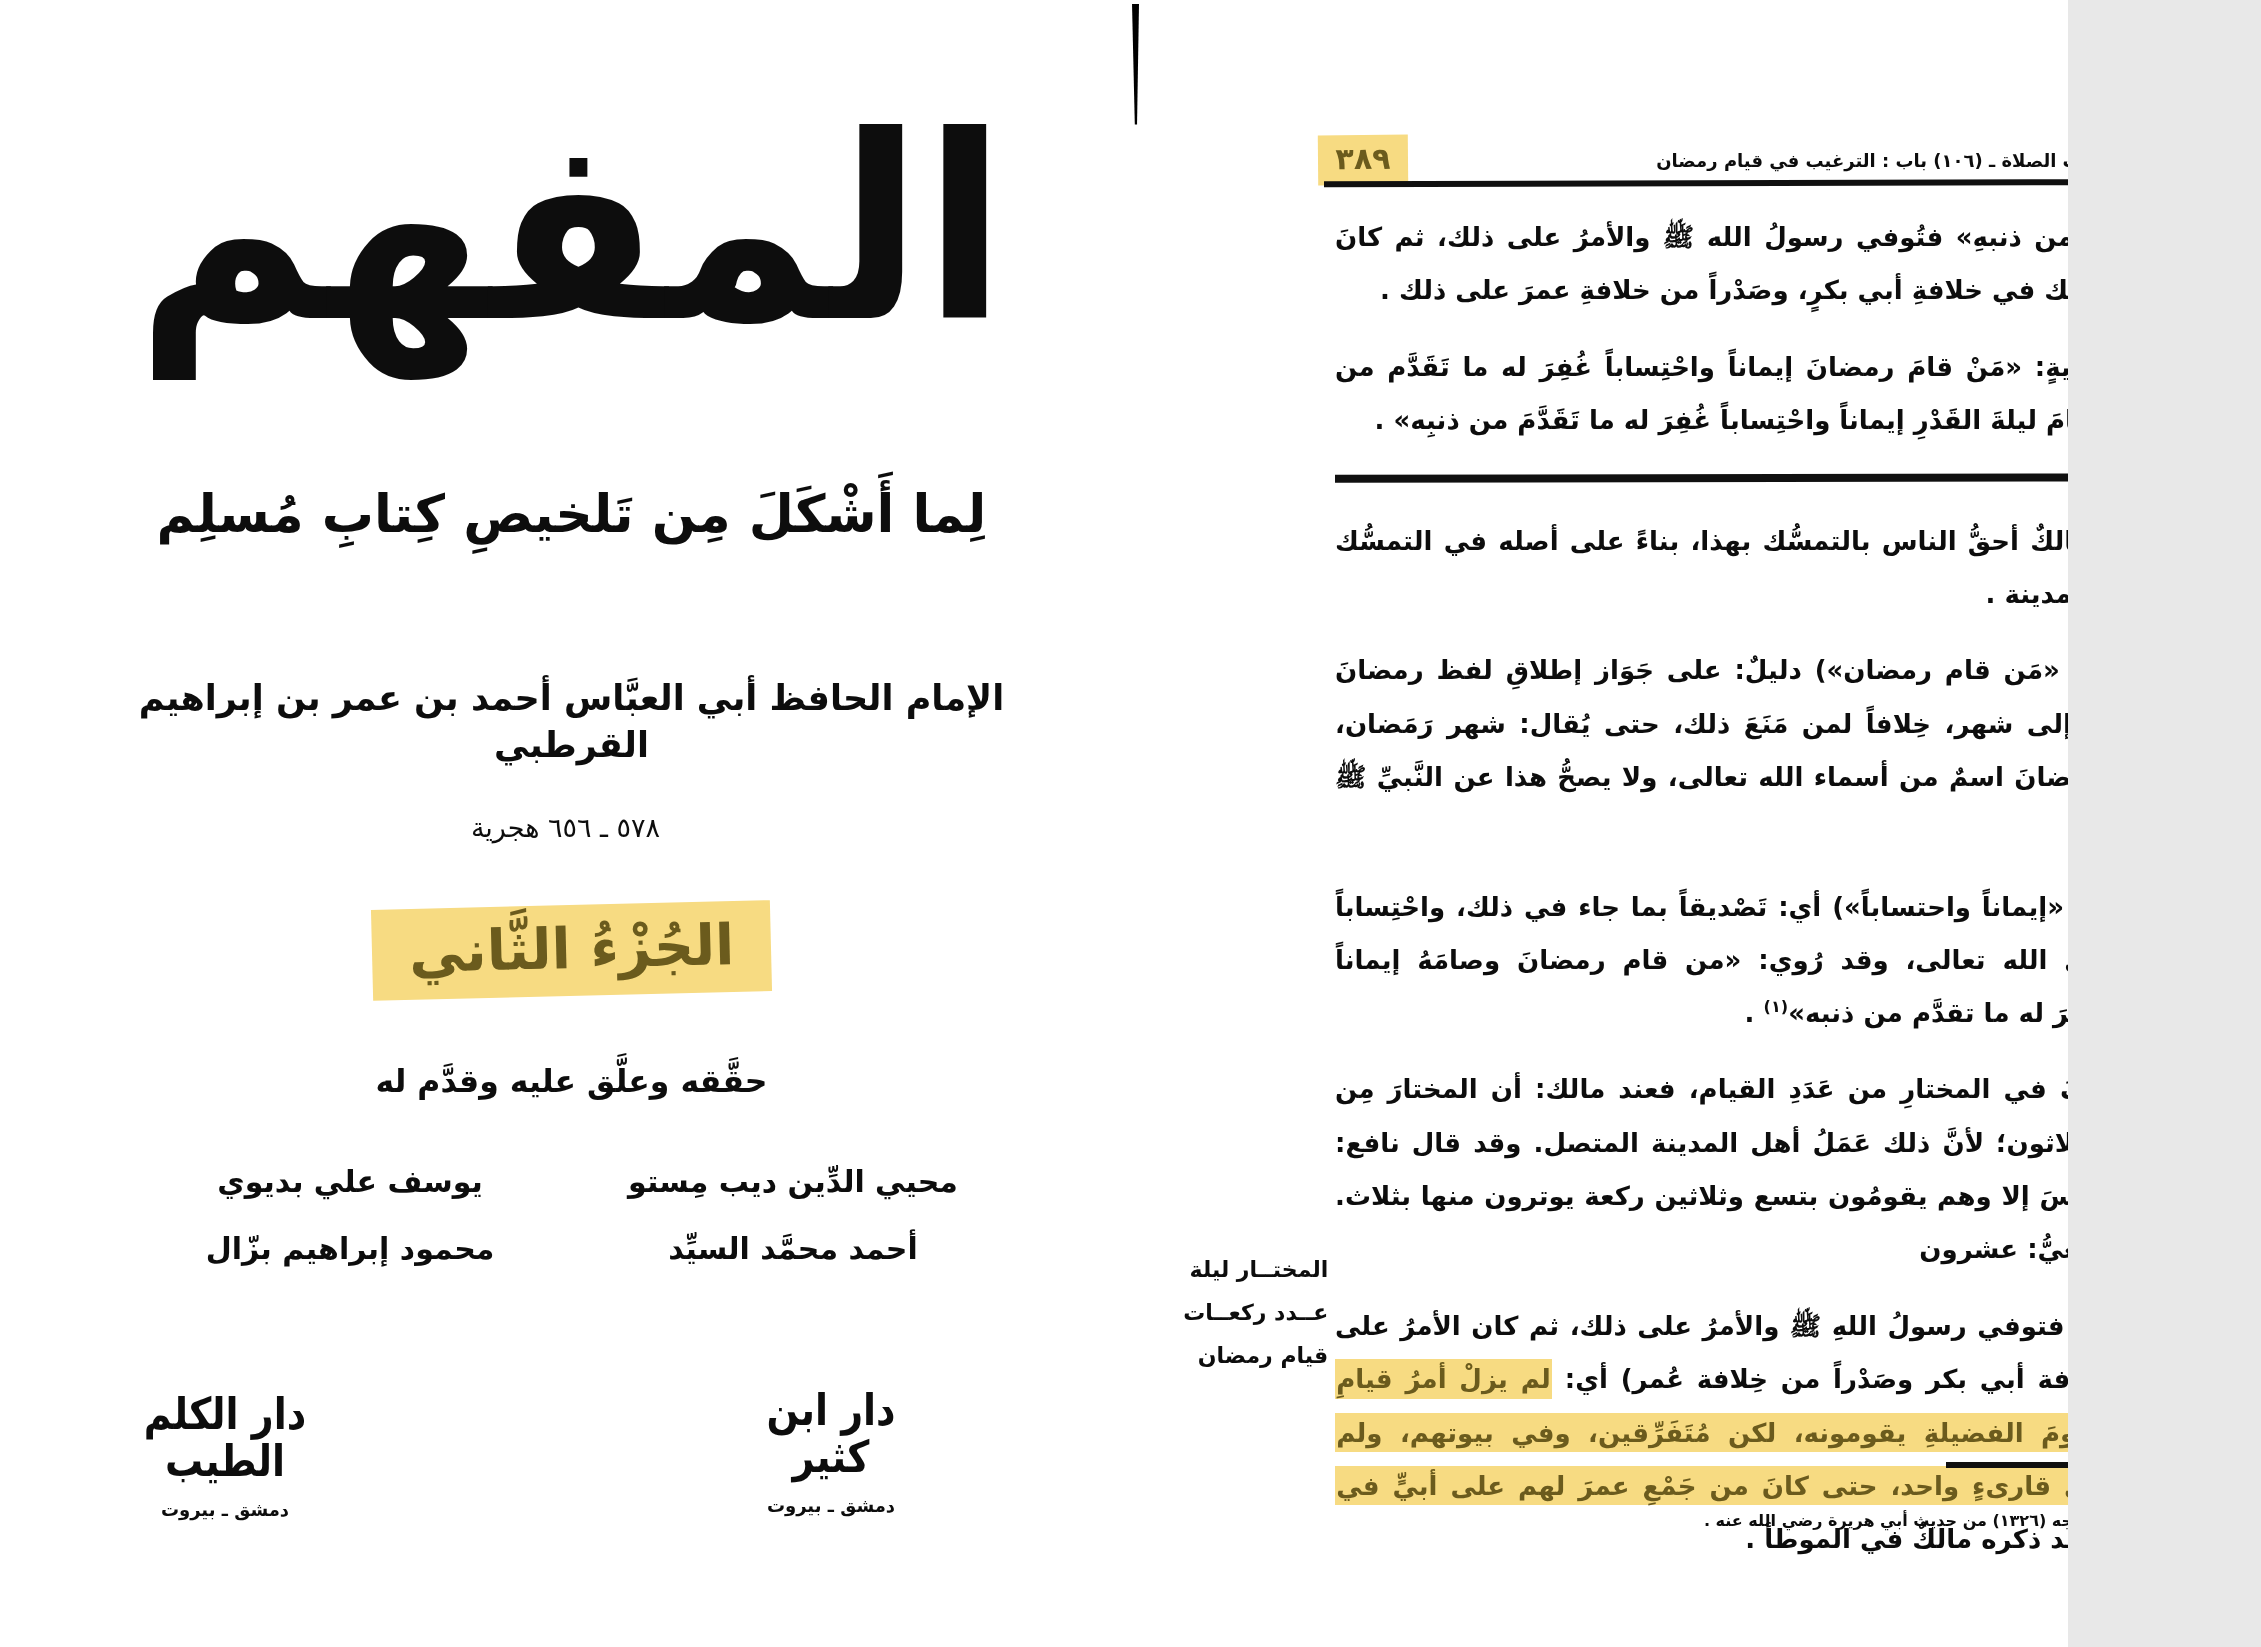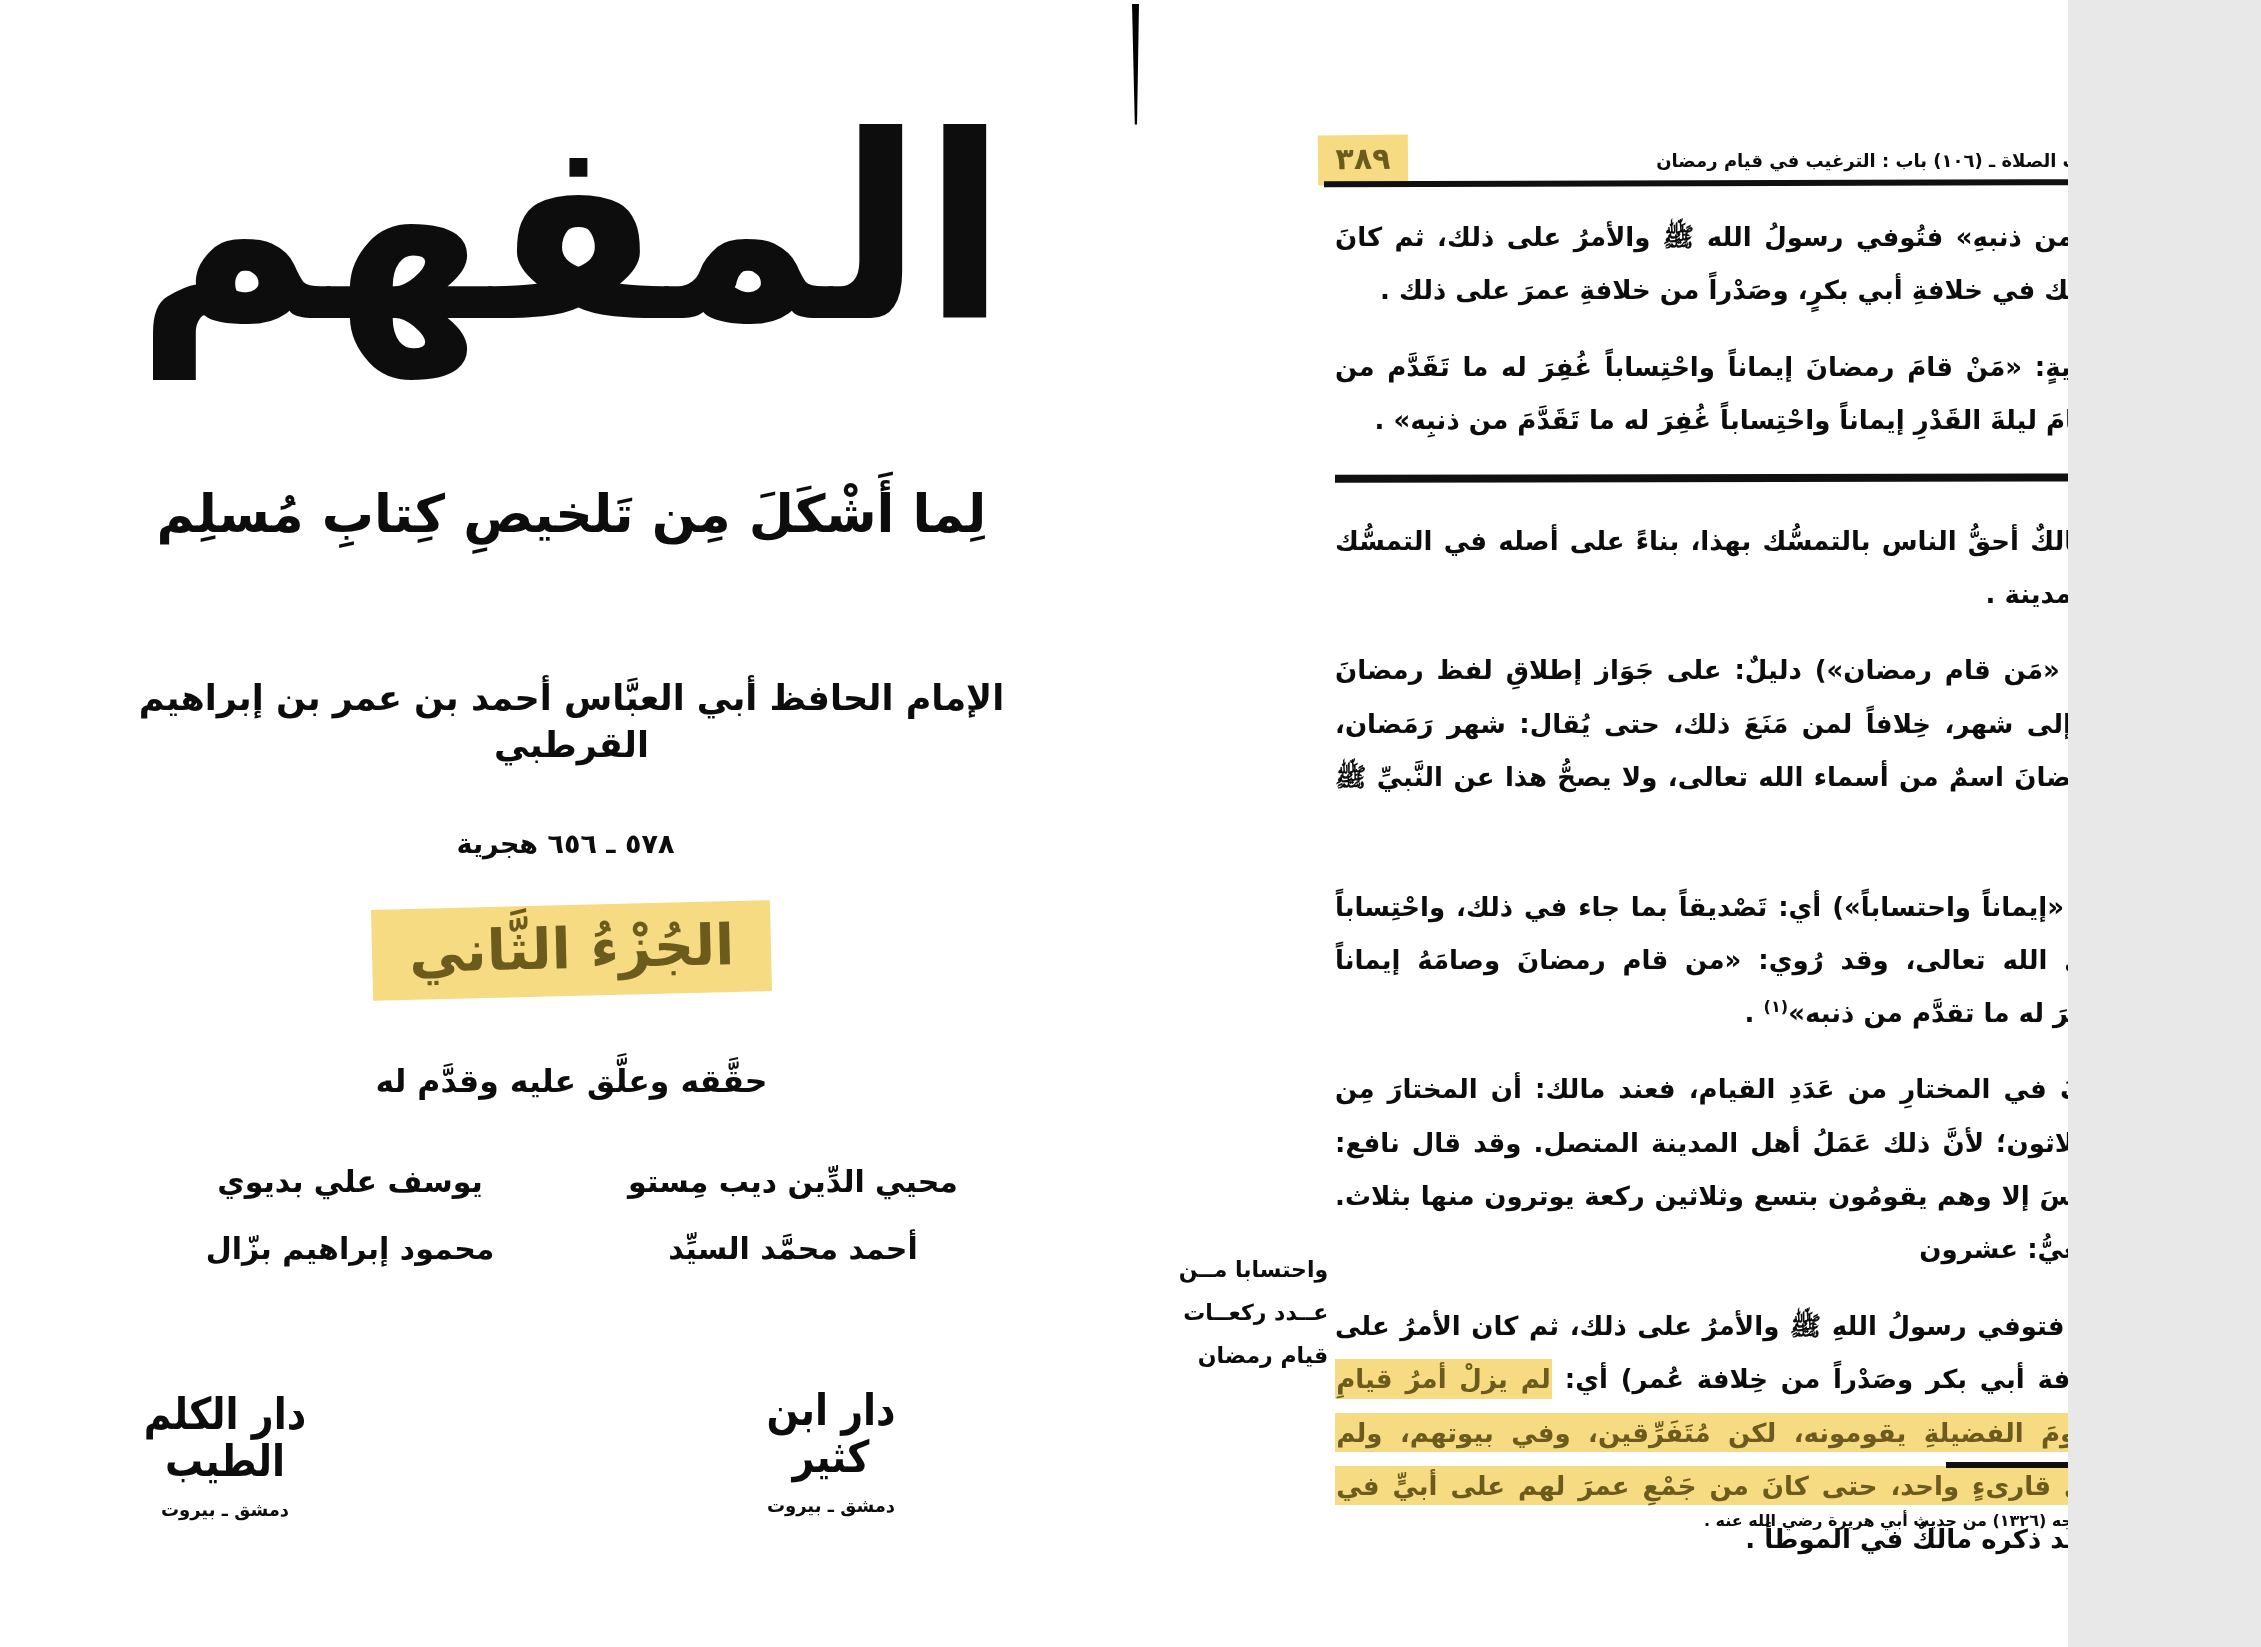--- a/index.html
+++ b/index.html
@@ -44,21 +44,21 @@
   .byline{
     position:absolute;top:611px;left:0;right:0;
     font-size:34px;font-weight:bold;
   }
   .author-line{
     position:absolute;top:675px;left:87px;right:87px;
     font-size:35px;font-weight:bold;line-height:1.35;
   }
   .dates{
     position:absolute;top:812px;left:0;right:12px;
-    font-size:27px;font-weight:bold;margin-top:16px;
+    font-size:27px;font-weight:normal;
   }
   .part-badge-wrap{
     position:absolute;top:905px;left:0;right:0;
     display:flex;justify-content:center;
   }
   .part-badge{
     display:inline-block;
     background:var(--hl);color:var(--hl-ink);
     font-size:56px;font-weight:bold;
     padding:10.5px 37px 15px;
@@ -190,21 +190,21 @@
         <div class="para"><span>وفي روايةٍ: «مَنْ قامَ رمضانَ إيماناً واحْتِساباً غُفِرَ له ما تَقَدَّم من ذنبِه، ومَنْ قامَ ليلةَ القَدْرِ إيماناً واحْتِساباً غُفِرَ له ما تَقَدَّمَ من ذنبِه» .</span></div>
         <div class="text-divider"></div>
         <div class="para"><span>قلتُ: ومالكٌ أحقُّ الناس بالتمسُّك بهذا، بناءً على أصله في التمسُّك بعمل أهلِ المدينة .</span></div>
         <div class="para"><span>و (قوله: «مَن قام رمضان») دليلٌ: على جَوَاز إطلاقِ لفظ رمضانَ غير مضاف إلى شهر، خِلافاً لمن مَنَعَ ذلك، حتى يُقال: شهر رَمَضان، قال: لأنَّ رمضانَ اسمٌ من أسماء الله تعالى، ولا يصحُّ هذا عن النَّبيِّ ﷺ .</span></div>
         <div class="para"><span>و (قوله: «إيماناً واحتساباً») أي: تَصْديقاً بما جاء في ذلك، واحْتِساباً بالأُجرة على الله تعالى، وقد رُوي: «من قام رمضانَ وصامَهُ إيماناً واحتساباً غُفِرَ له ما تقدَّم من ذنبه»</span><sup>(١)</sup><span> .</span></div>
         <div class="para"><span>ثم اختلفَ في المختارِ من عَدَدِ القيام، فعند مالك: أن المختارَ مِن ذلك ستٌّ وثلاثون؛ لأنَّ ذلك عَمَلُ أهل المدينة المتصل. وقد قال نافع: لم أُدركِ النَّاسَ إلا وهم يقومُون بتسع وثلاثين ركعة يوترون منها بثلاث. وقال الشَّافعيُّ: عشرون</span></div>
         <div class="para"><span>و (قوله: فتوفي رسولُ اللهِ ﷺ والأمرُ على ذلك، ثم كان الأمرُ على ذلك في خِلافة أبي بكر وصَدْراً من خِلافة عُمر) أي: </span><span class="hl">لم يزلْ أمرُ قيامِ رمضانَ معلومَ الفضيلةِ يقومونه، لكن مُتَفَرِّقين، وفي بيوتهم، ولم يجمعُوه على قارىءٍ واحد، حتى كانَ من جَمْعِ عمرَ لهم على أبيٍّ في المسجد</span><span> ما قد ذكره مالكٌ في الموطأ .</span></div>
       </div>
 
     <div class="margin-note">
-      <div>واحتسابا مــن</div>
+      <div>المختــار ليلة</div>
       <div>عــدد ركعــات</div>
       <div>قيام رمضان</div>
     </div>
 
     <div class="footnote-rule"></div>
     <div class="footnote">(١) رواه ابن ماجه (١٣٢٦) من حديث أبي هريرة رضي الله عنه .</div>
   </section>
 
 </div>
 

